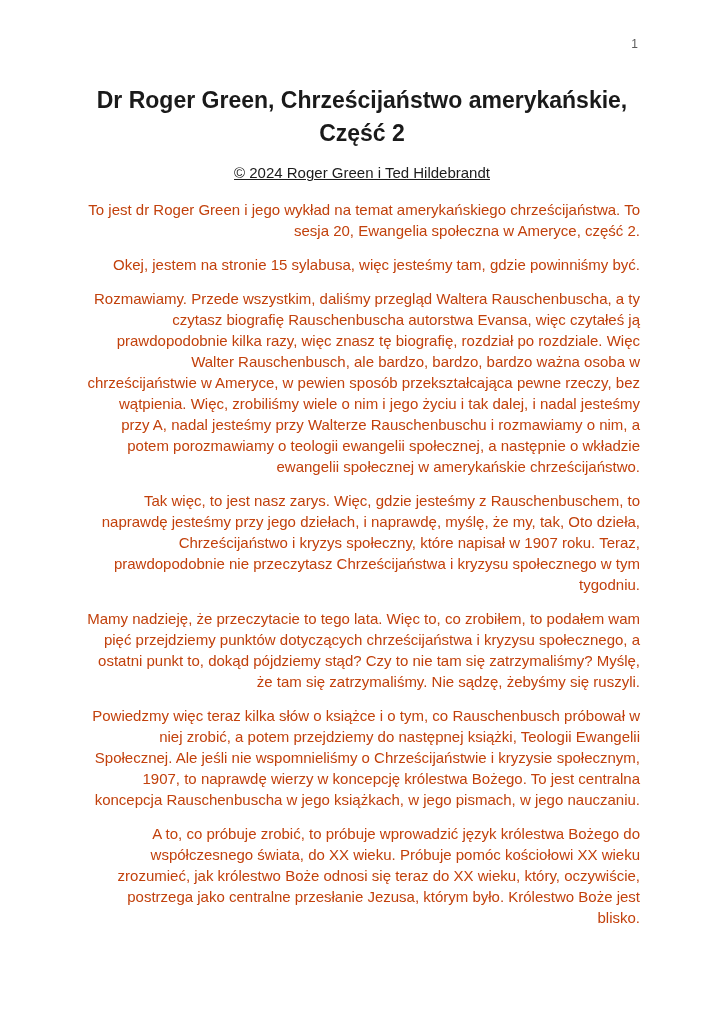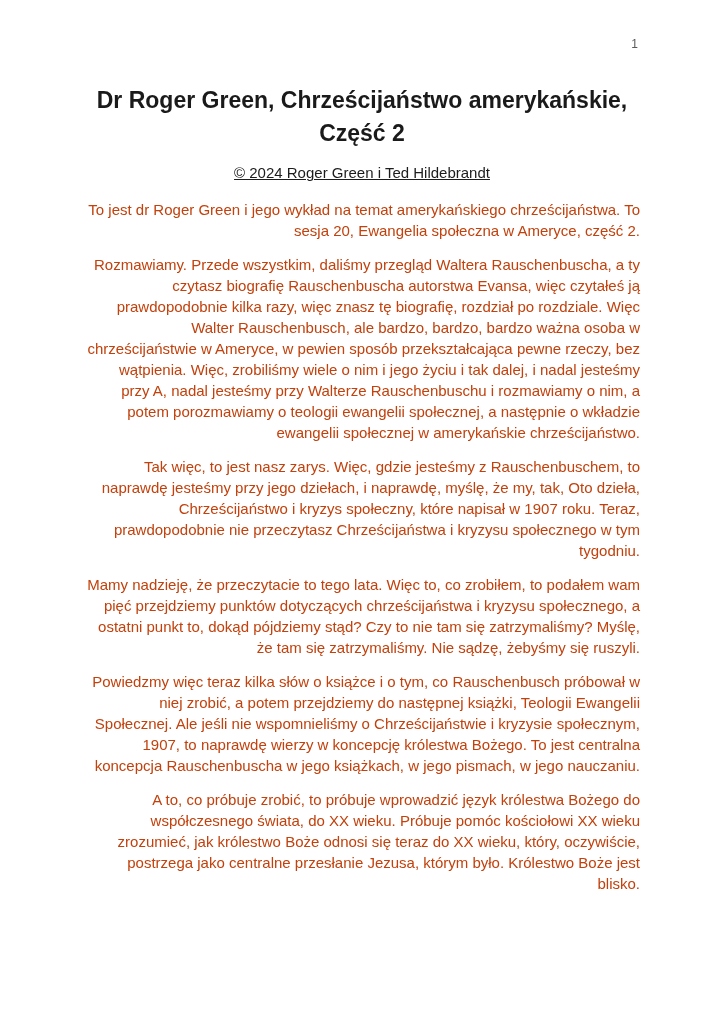--- a/index.html
+++ b/index.html
@@ -66,20 +66,21 @@
 
   <h1 class="title">
     <span class="title-line">Dr Roger Green, Chrześcijaństwo amerykańskie,</span>
     <span class="title-line">Część 2</span>
   </h1>
 
   <div class="copyright">© 2024 Roger Green i Ted Hildebrandt</div>
 
   <div class="body-text">
     <p>To jest dr Roger Green i jego wykład na temat amerykańskiego chrześcijaństwa. To sesja 20, Ewangelia społeczna w Ameryce, część 2.</p>
+    <p>Okej, jestem na stronie 15 sylabusa, więc jesteśmy tam, gdzie powinniśmy być.</p>
     <p>Rozmawiamy. Przede wszystkim, daliśmy przegląd Waltera Rauschenbuscha, a ty czytasz biografię Rauschenbuscha autorstwa Evansa, więc czytałeś ją prawdopodobnie kilka razy, więc znasz tę biografię, rozdział po rozdziale. Więc Walter Rauschenbusch, ale bardzo, bardzo, bardzo ważna osoba w chrześcijaństwie w Ameryce, w pewien sposób przekształcająca pewne rzeczy, bez wątpienia. Więc, zrobiliśmy wiele o nim i jego życiu i tak dalej, i nadal jesteśmy przy A, nadal jesteśmy przy Walterze Rauschenbuschu i rozmawiamy o nim, a potem porozmawiamy o teologii ewangelii społecznej, a następnie o wkładzie ewangelii społecznej w amerykańskie chrześcijaństwo.</p>
     <p>Tak więc, to jest nasz zarys. Więc, gdzie jesteśmy z Rauschenbuschem, to naprawdę jesteśmy przy jego dziełach, i naprawdę, myślę, że my, tak, Oto dzieła, Chrześcijaństwo i kryzys społeczny, które napisał w 1907 roku. Teraz, prawdopodobnie nie przeczytasz Chrześcijaństwa i kryzysu społecznego w tym tygodniu.</p>
     <p>Mamy nadzieję, że przeczytacie to tego lata. Więc to, co zrobiłem, to podałem wam pięć przejdziemy punktów dotyczących chrześcijaństwa i kryzysu społecznego, a ostatni punkt to, dokąd pójdziemy stąd? Czy to nie tam się zatrzymaliśmy? Myślę, że tam się zatrzymaliśmy. Nie sądzę, żebyśmy się ruszyli.</p>
     <p>Powiedzmy więc teraz kilka słów o książce i o tym, co Rauschenbusch próbował w niej zrobić, a potem przejdziemy do następnej książki, Teologii Ewangelii Społecznej. Ale jeśli nie wspomnieliśmy o Chrześcijaństwie i kryzysie społecznym, 1907, to naprawdę wierzy w koncepcję królestwa Bożego. To jest centralna koncepcja Rauschenbuscha w jego książkach, w jego pismach, w jego nauczaniu.</p>
     <p>A to, co próbuje zrobić, to próbuje wprowadzić język królestwa Bożego do współczesnego świata, do XX wieku. Próbuje pomóc kościołowi XX wieku zrozumieć, jak królestwo Boże odnosi się teraz do XX wieku, który, oczywiście, postrzega jako centralne przesłanie Jezusa, którym było. Królestwo Boże jest blisko.</p>
   </div>
 
 </div>
 
 </body></html>

